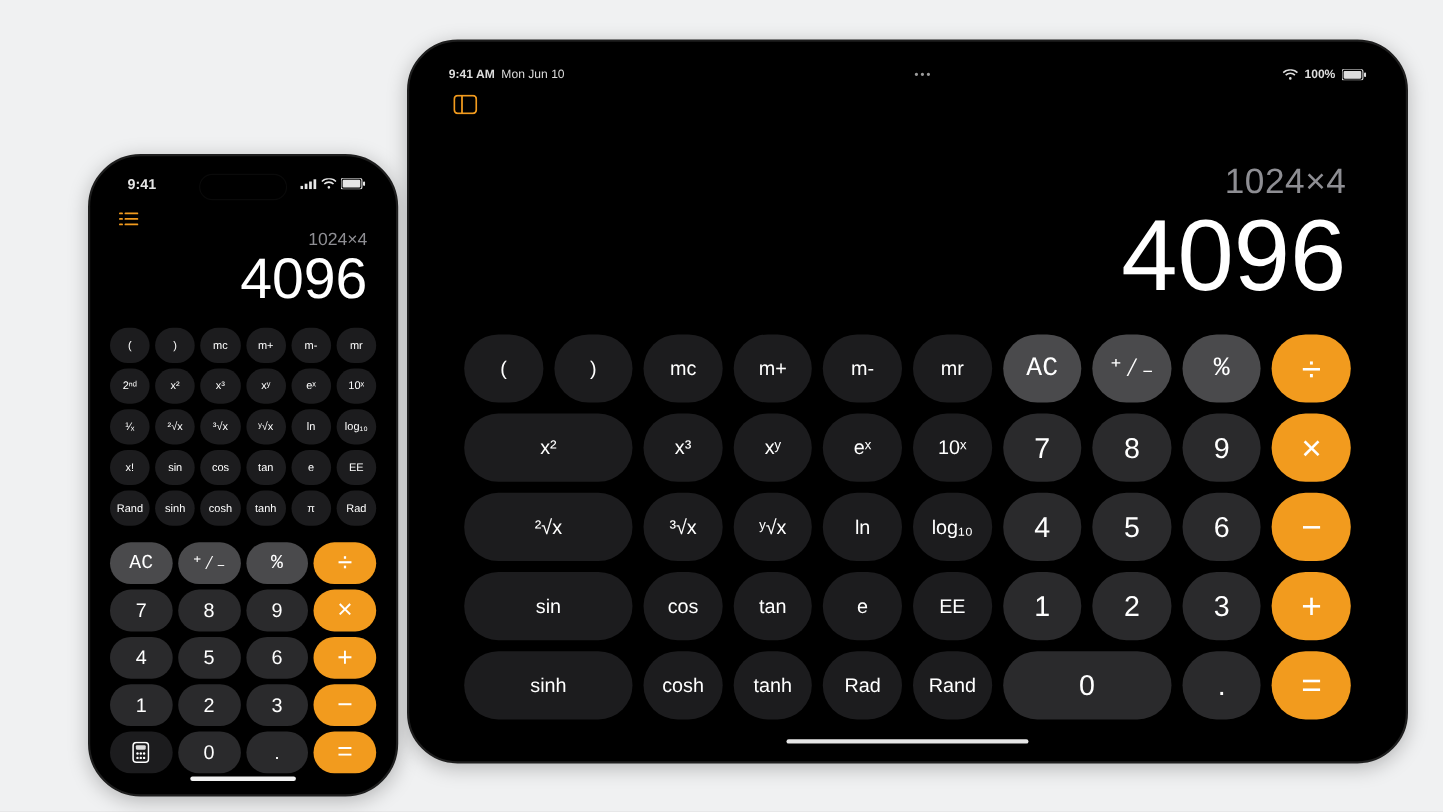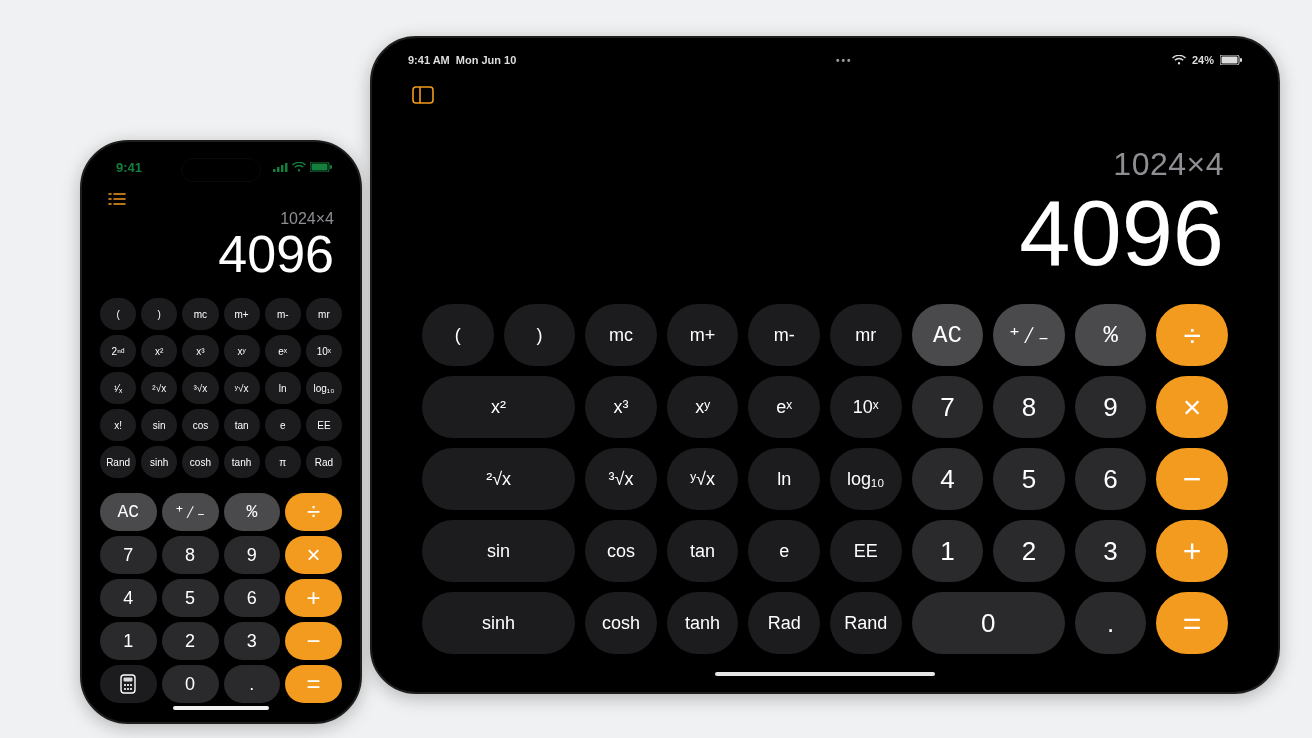--- a/index.html
+++ b/index.html
@@ -34,33 +34,33 @@
     inset: 8px;
     border-radius: 40px;
     background: #000;
     color: #fff;
   }
 
   
   .ipad .statusbar {
     height: 28px;
     display: flex;
-    align-items: center;
+    align-items: flex-end;
     justify-content: space-between;
     padding: 0 28px;
     font-size: 11px;
     font-weight: 600;
     color: #ddd;
   }
   .ipad .statusbar .left, .ipad .statusbar .right {
     display: flex;
     align-items: center;
     gap: 6px;
   }
-  .ipad .statusbar .date { font-weight: 700; }
+  .ipad .statusbar .date { font-weight: 400; }
   .ipad .statusbar .center { opacity: .7; letter-spacing: 2px; font-size: 10px; }
 
   .ipad .toolbar-icon {
     position: absolute;
     left: 32px;
     top: 40px;
     color: #f29b1e;
   }
 
   .ipad .display {
@@ -160,21 +160,21 @@
   }
 
   .iphone .statusbar {
     height: 38px;
     display: flex;
     align-items: center;
     justify-content: space-between;
     padding: 0 22px 0 28px;
     font-size: 13px;
     font-weight: 600;
-    color: #15803d;
+    color: #e5e5e5;
   }
   .iphone .statusbar .right { display: flex; gap: 4px; align-items: center; }
 
   .iphone .list-icon {
     position: absolute;
     left: 20px;
     top: 44px;
     color: #f29b1e;
   }
 
@@ -256,21 +256,21 @@
         <span>9:41 AM</span>
         <span class="date">Mon Jun 10</span>
       </div>
       <div class="center">•••</div>
       <div class="right">
         <span class="wifi-icon">
           <svg width="14" height="10" viewBox="0 0 14 10">
               <path fill="currentColor" d="M7 9.5a1.2 1.2 0 100-2.4 1.2 1.2 0 000 2.4zM3.3 5.8a5.2 5.2 0 017.4 0l1-1a6.7 6.7 0 00-9.4 0l1 1zM1 3.5a8.5 8.5 0 0112 0l1-1a10 10 0 00-14 0l1 1z"></path>
             </svg>
         </span>
-        <span>24%</span>
+        <span>100%</span>
         <span class="battery-icon">
           <svg width="22" height="10" viewBox="0 0 22 10">
               <rect x="0" y="0" width="19" height="10" rx="2" fill="none" stroke="currentColor"></rect>
               <rect x="1.5" y="1.5" width="16" height="7" rx="1" fill="currentColor"></rect>
               <rect x="20" y="3" width="2" height="4" rx="1" fill="currentColor"></rect>
             </svg>
         </span>
       </div>
     </div>
 

